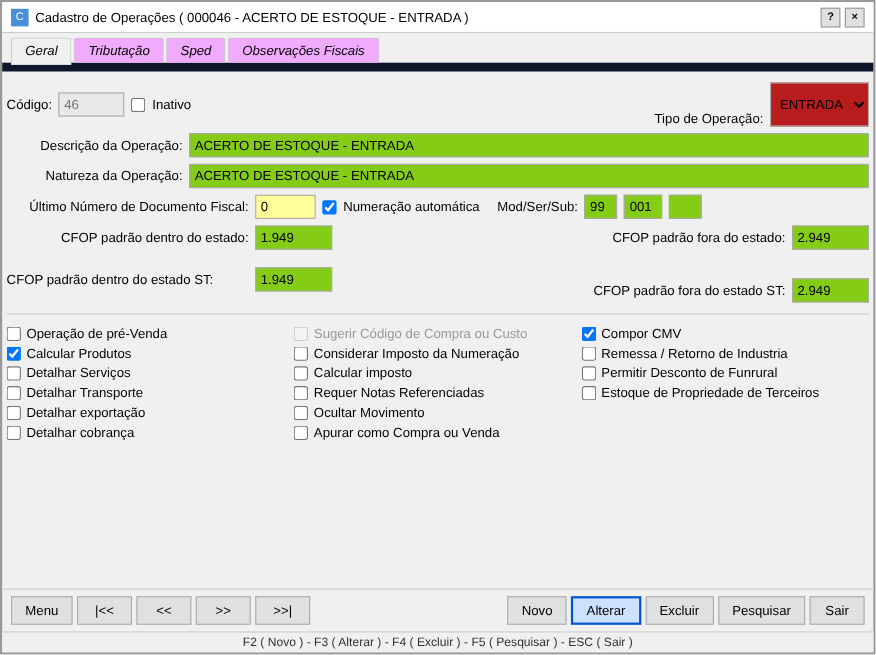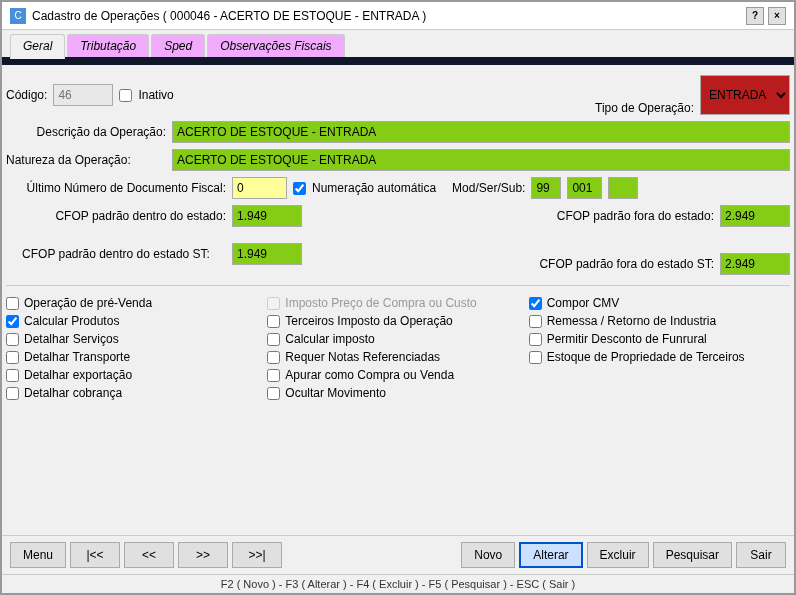--- a/index.html
+++ b/index.html
@@ -267,21 +267,21 @@
         </select>
       </div>
     </div>
 
     <div class="form-row">
       <span class="label" style="min-width:160px; text-align:right;">Descrição da Operação:</span>
       <input type="text" style="flex: 1 1 0%;" value="ACERTO DE ESTOQUE - ENTRADA">
     </div>
 
     <div class="form-row">
-      <span class="label" style="min-width:160px; ">Natureza da Operação:</span>
+      <span class="label" style="min-width:160px; text-align:right;">Natureza da Operação:</span>
       <input type="text" style="flex: 1 1 0%;" value="ACERTO DE ESTOQUE - ENTRADA">
     </div>
 
     <div class="form-row">
       <span class="label" style="min-width:220px; text-align:right;">Último Número de Documento Fiscal:</span>
       <input type="text" class="yellow" style="width: 55px;" value="0">
       <input type="checkbox" checked="" style="">
       <span class="label">Numeração automática</span>
       <span style="margin-left:10px;" class="label">Mod/Ser/Sub:</span>
       <input type="text" style="width: 30px;" value="99">
@@ -295,21 +295,21 @@
         <input type="text" style="width: 70px;" value="1.949">
       </div>
       <div class="cfop-right" style="justify-content:flex-end;">
         <span class="label">CFOP padrão fora do estado:</span>
         <input type="text" style="width: 70px;" value="2.949">
       </div>
     </div>
 
     <div class="cfop-row">
       <div class="cfop-left">
-        <span class="label" style="min-width:220px; text-align:center;">CFOP padrão dentro do estado ST:</span>
+        <span class="label" style="min-width:220px; text-align:left;">CFOP padrão dentro do estado ST:</span>
         <input type="text" style="width: 70px;" value="1.949">
       </div>
       <div class="cfop-right" style="justify-content:flex-end;margin-top:20px;">
         <span class="label">CFOP padrão fora do estado ST:</span>
         <input type="text" style="width: 70px;" value="2.949">
       </div>
     </div>
 
     <hr class="divider">
 
@@ -338,41 +338,41 @@
         </div>
         <div class="checkbox-item">
           <input type="checkbox" style="">
           <span class="checkbox-label">Detalhar cobrança</span>
         </div>
       </div>
 
       <div class="checkbox-col">
         <div class="checkbox-item">
           <input type="checkbox" disabled="" style="">
-          <span class="checkbox-label disabled">Imposto Preço de Compra ou Custo</span>
-        </div>
-        <div class="checkbox-item">
-          <input type="checkbox" style="">
-          <span class="checkbox-label">Terceiros Imposto da Operação</span>
+          <span class="checkbox-label disabled">Sugerir Código de Compra ou Custo</span>
+        </div>
+        <div class="checkbox-item">
+          <input type="checkbox" style="">
+          <span class="checkbox-label">Considerar Imposto da Numeração</span>
         </div>
         <div class="checkbox-item">
           <input type="checkbox" style="">
           <span class="checkbox-label">Calcular imposto</span>
         </div>
         <div class="checkbox-item">
           <input type="checkbox" style="">
           <span class="checkbox-label">Requer Notas Referenciadas</span>
         </div>
         <div class="checkbox-item">
           <input type="checkbox" style="">
+          <span class="checkbox-label">Ocultar Movimento</span>
+        </div>
+        <div class="checkbox-item">
+          <input type="checkbox" style="">
           <span class="checkbox-label">Apurar como Compra ou Venda</span>
-        </div>
-        <div class="checkbox-item">
-          <input type="checkbox" style="">
-          <span class="checkbox-label">Ocultar Movimento</span>
         </div>
       </div>
 
       <div class="checkbox-col">
         <div class="checkbox-item">
           <input type="checkbox" checked="" style="">
           <span class="checkbox-label">Compor CMV</span>
         </div>
         <div class="checkbox-item">
           <input type="checkbox" style="">

